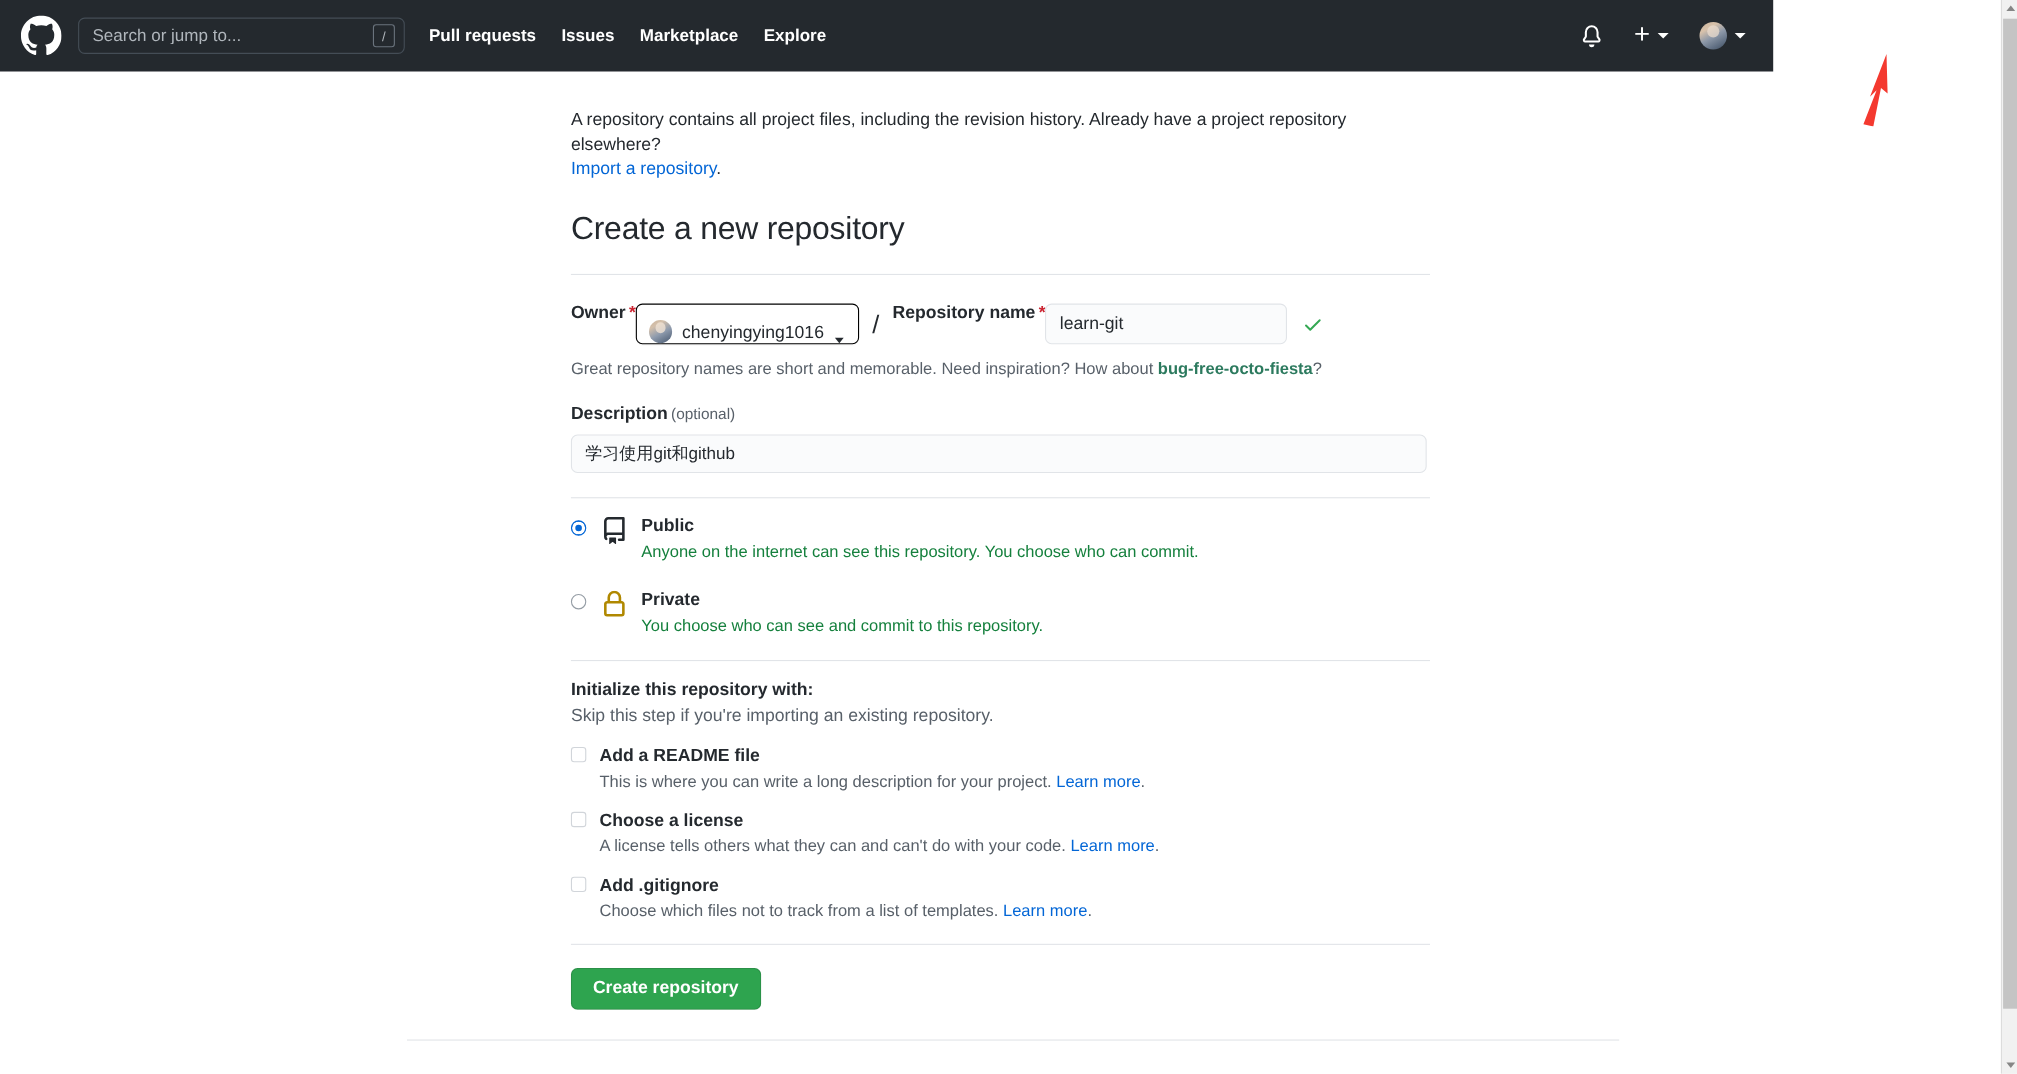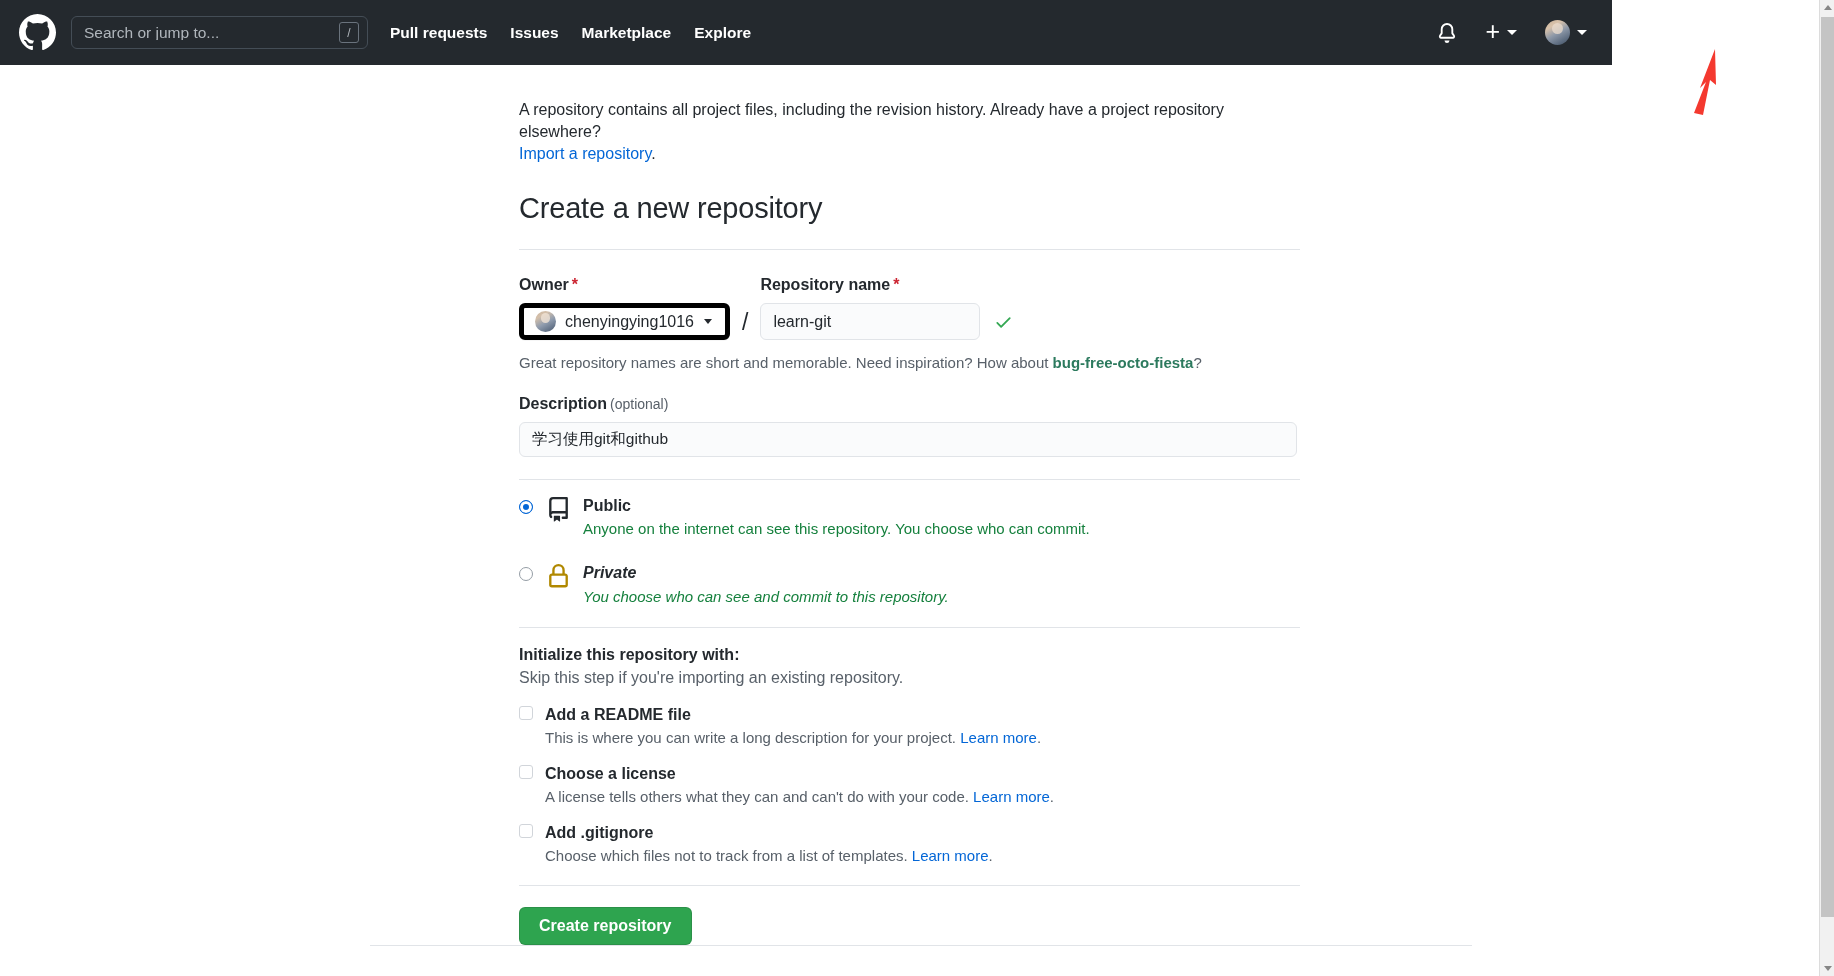--- a/index.html
+++ b/index.html
@@ -161,33 +161,33 @@
 
   hr.rule {
     border: none;
     border-top: 1px solid #e1e4e8;
     margin-top: 23px;
     width: 781px;
   }
 
   
   .name-row { display: flex; align-items: flex-end; margin-top: 26px; }
-  .field-group { display: flex; flex-direction: column; }
+  .field-group { display: flex; flex-direction: row; }
   .field-label {
     font-size: 16px; font-weight: 600; color: #24292e;
     margin-bottom: 9px;
   }
   .req { color: #cb2431; font-weight: 600; margin-left: 3px; }
 
   .owner-select {
     height: 37px;
-    border: 5px solid #000000;
+    border: 1px solid #000000;
     border-radius: 6px;
     background: #ffffff;
-    display: flex; align-items: center;
+    display: flex; align-items: flex-end;
     padding: 0 13px 0 11px;
     gap: 9px;
     cursor: pointer;
     box-shadow: 0 1px 0 rgba(27,31,35,0.04);
   }
   .owner-avatar {
     width: 21px; height: 21px; border-radius: 50%;
     background: linear-gradient(150deg,#cbb39a 0%,#d4c0ab 25%,#909cae 55%,#66758a 80%,#45536a 100%);
     flex: 0 0 auto; position: relative; overflow: hidden;
   }
@@ -259,21 +259,21 @@
   hr.rule2 {
     border: none;
     border-top: 1px solid #e1e4e8;
     margin-top: 22px;
     width: 781px;
   }
 
   
   .vis-block { margin-top: 16px; }
   .vis-row { display: flex; align-items: flex-start; }
-  .vis-row + .vis-row { margin-top: 26px; font-style: italic; }
+  .vis-row + .vis-row { margin-top: 26px; }
   .radio {
     width: 14px; height: 14px; border-radius: 50%;
     border: 1px solid #959da5; background: #fff;
     margin-top: 4px; flex: 0 0 auto;
     cursor: pointer; position: relative;
   }
   .radio.checked {
     border-color: #0366d6; background: #0366d6;
     box-shadow: inset 0 0 0 3px #ffffff;
   }

